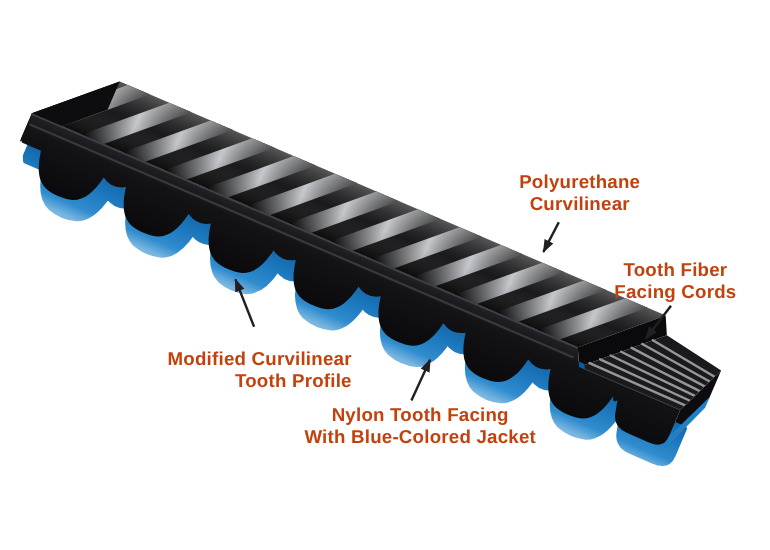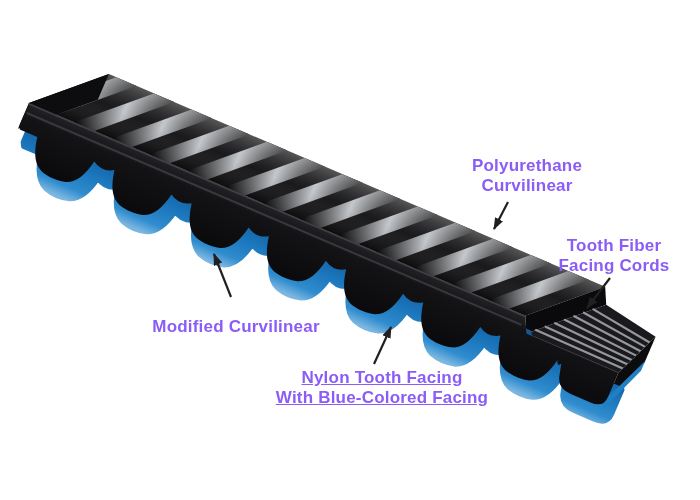--- a/index.html
+++ b/index.html
@@ -3,21 +3,21 @@
 <meta charset="utf-8">
 <style>
   html,body{margin:0;padding:0;background:#fff;}
   .stage{
     position:relative;width:700px;height:500px;background:#fff;overflow:hidden;
     font-family:"Liberation Sans", sans-serif;
   }
   .stage svg{position:absolute;left:0;top:0;}
   .callout{
     position:absolute;transform:translateX(-50%);text-align:center;
-    font-weight:bold;font-size:17px;line-height:20px;color:#8b5cf6;
+    font-weight:bold;font-size:17px;line-height:20px;color:#c2410c;
     white-space:nowrap;letter-spacing:0.2px;
   }
   .callout span{display:block;}
 </style>
 </head>
 <body>
 
 <div class="stage">
 
   <svg width="700" height="500" viewBox="0 0 700 500" aria-hidden="true">
@@ -126,20 +126,21 @@
     <span>Curvilinear</span>
   </div>
 
   <div class="callout" style="left:614px;top:236px;">
     <span>Tooth Fiber</span>
     <span>Facing Cords</span>
   </div>
 
   <div class="callout" style="left:236px;top:317px;text-align:right;">
     <span>Modified Curvilinear</span>
+    <span>Tooth Profile</span>
   </div>
 
-  <div class="callout" style="left:382px;top:368px;text-decoration:underline;">
+  <div class="callout" style="left:382px;top:368px;">
     <span>Nylon Tooth Facing</span>
-    <span>With Blue-Colored Facing</span>
+    <span>With Blue-Colored Jacket</span>
   </div>
 
 </div>
 
 </body></html>

